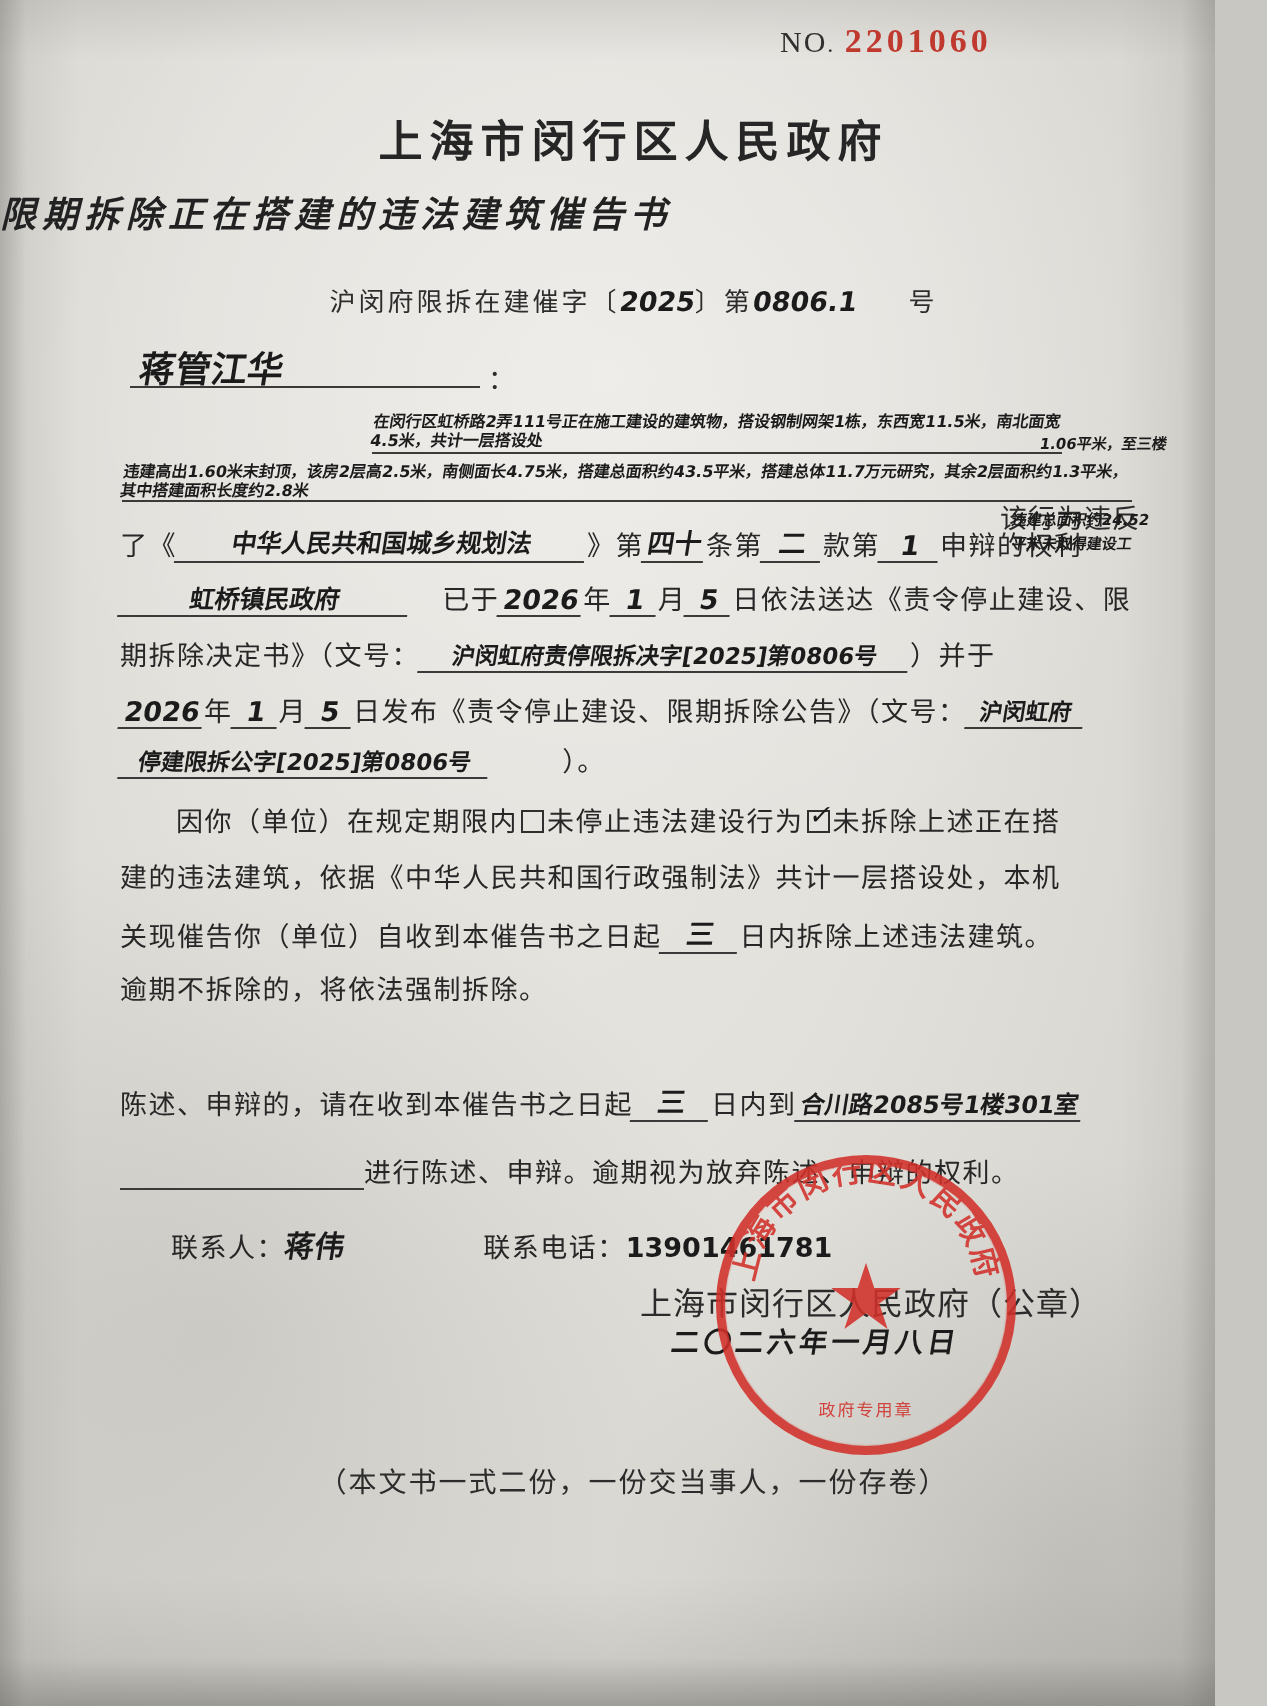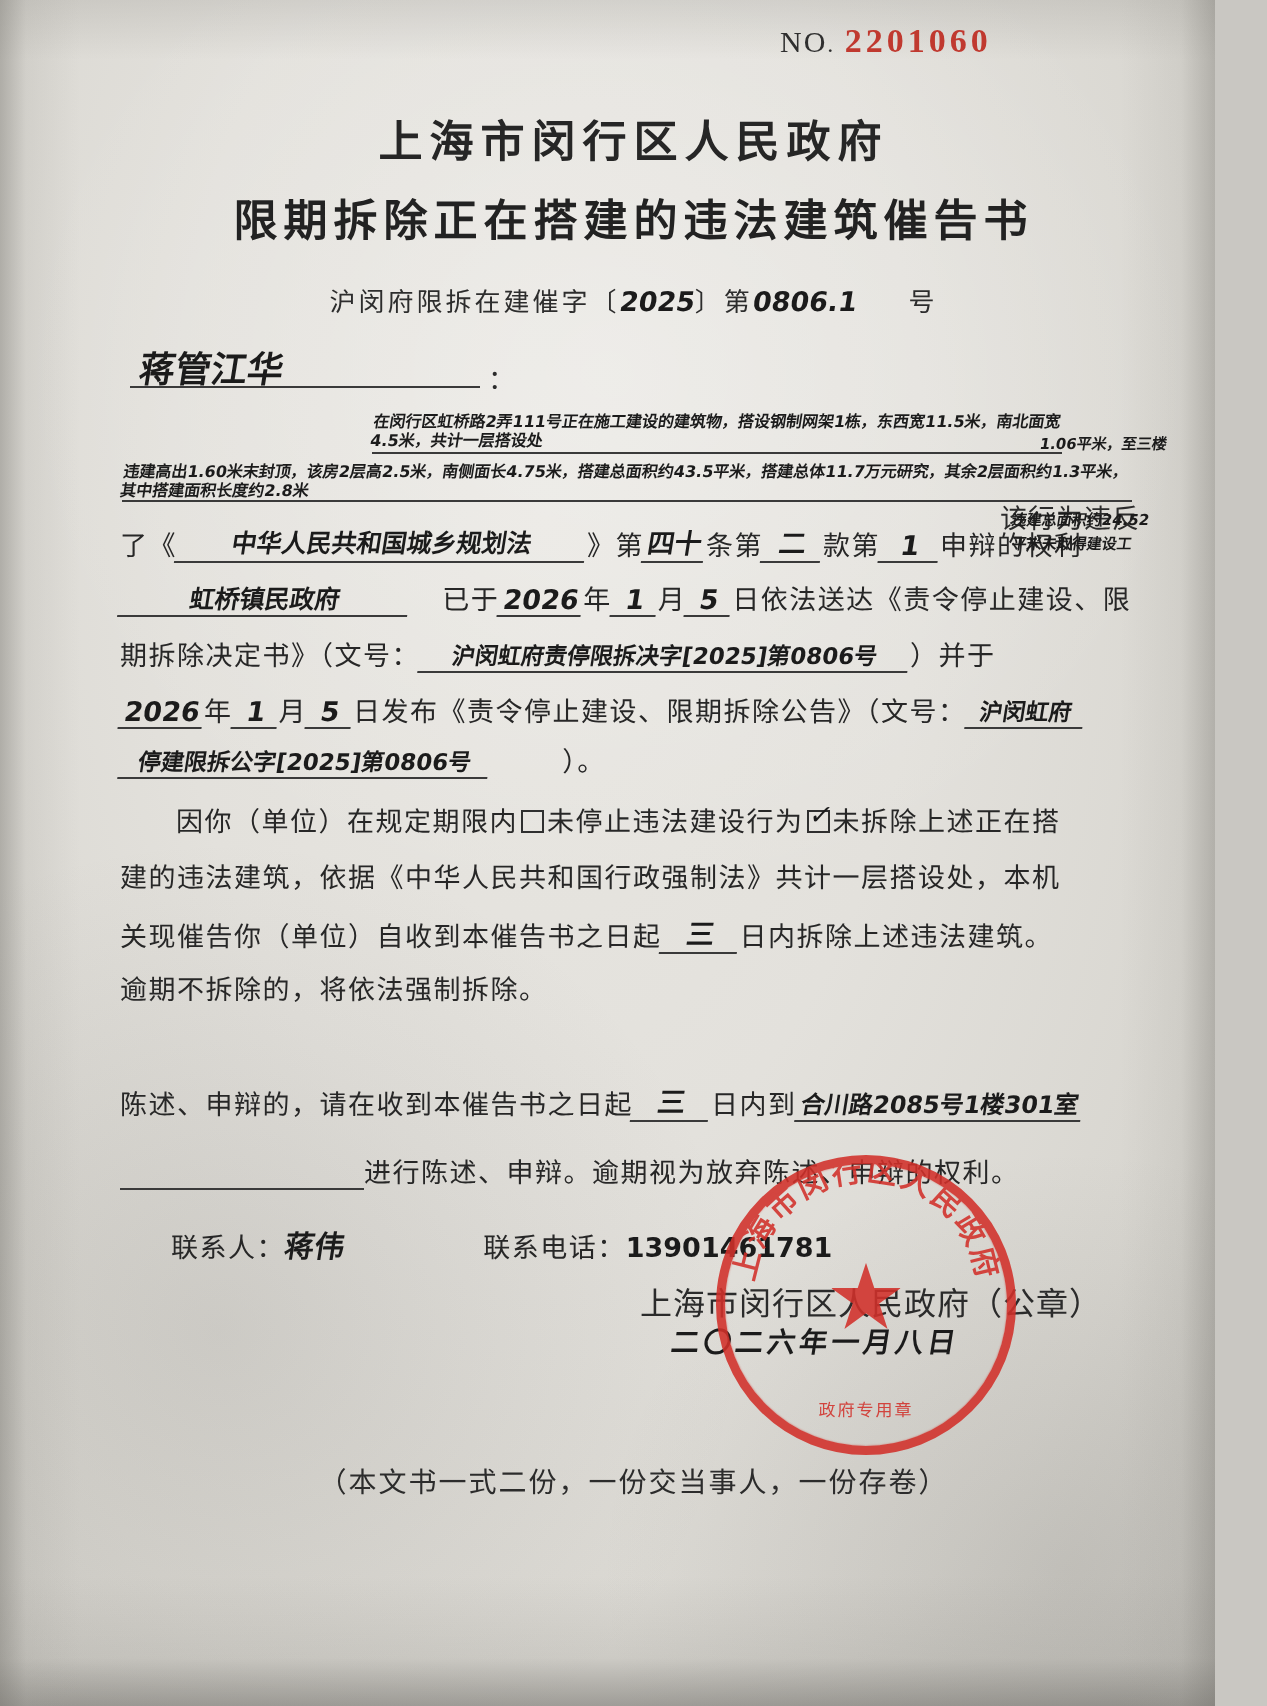--- a/index.html
+++ b/index.html
@@ -44,22 +44,22 @@
     font-size:30px;letter-spacing:2px;color:#2f2f2f;
     font-family:"Liberation Serif","DejaVu Serif",serif;
   }
   .docno .num{color:#c0392f;font-size:34px;letter-spacing:4px;font-weight:600;}
 
   .title1{
     position:absolute;left:0;right:0;top:106px;text-align:center;
     font-size:44px;font-weight:700;letter-spacing:7px;color:#262626;
   }
   .title2{
-    position:absolute;left:0;right:0;top:185px;text-align:center;
-    font-size:44px;font-weight:700;letter-spacing:6px;color:#222;
+    position:absolute;left:0;right:0;top:185px;
+    font-size:36px;font-weight:700;letter-spacing:6px;color:#222;font-style:italic;
   }
   .subno{
     position:absolute;left:0;right:0;top:281px;text-align:center;
     font-size:26px;letter-spacing:3px;color:#2d2d2d;
   }
 
   
   .hw{
     font-family:"DejaVu Sans","Liberation Sans",sans-serif;
     color:#1b1b1b;font-weight:600;

